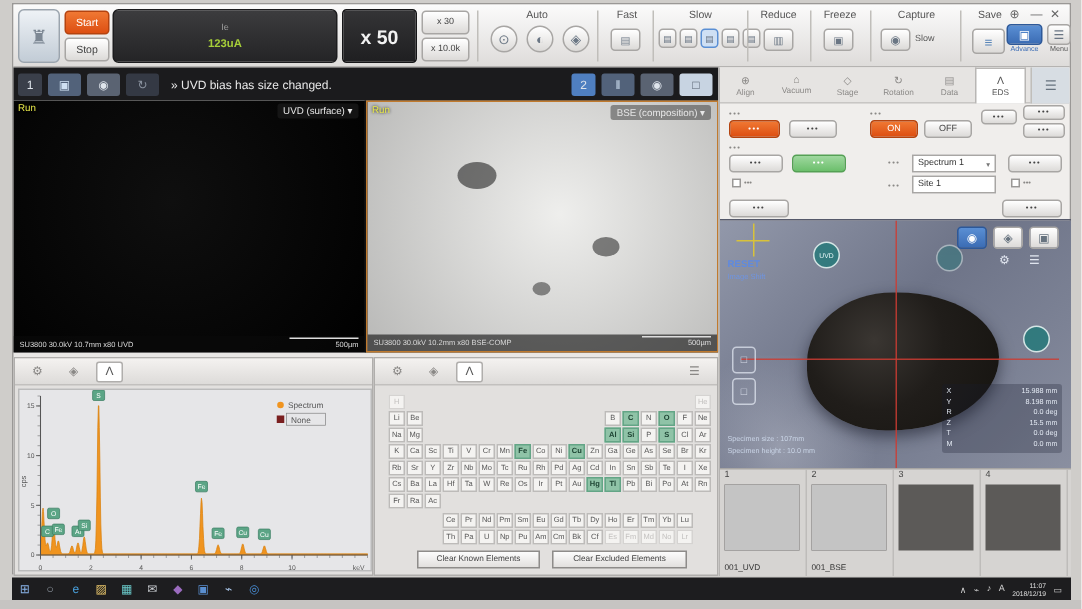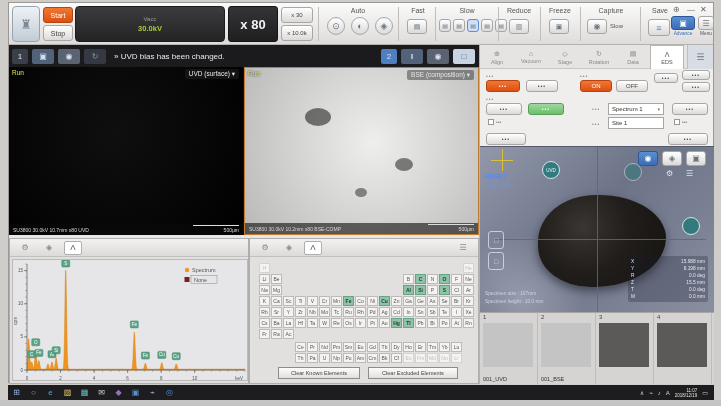--- a/index.html
+++ b/index.html
@@ -127,25 +127,25 @@
 
 <div class="screen">
   <div class="app">
 
     <div class="toolbar">
       <div class="abs logo">♜</div>
       <div class="abs btn btn-orange" style="left:34px;top:4px;width:30px;height:16px;">Start</div>
       <div class="abs btn" style="left:34px;top:22px;width:30px;height:16px;">Stop</div>
       <div class="abs readouts">
           <div class="readout">
-            <span class="rl">Vacc</span>
-            <span class="rv" style="color:#a6ce39">30.0kV</span>
-          </div>
-        </div>
-      <div class="abs magbox">x 80</div>
+            <span class="rl">Ie</span>
+            <span class="rv" style="color:#a6ce39">123uA</span>
+          </div>
+        </div>
+      <div class="abs magbox">x 50</div>
       <div class="abs btn" style="left:272px;top:4px;width:32px;height:16px;font-size:6px;">x 30</div>
       <div class="abs btn" style="left:272px;top:22px;width:32px;height:16px;font-size:6px;">x 10.0k</div>
       <div class="abs sep" style="left:309px;top:4px;height:34px;"></div>
       <div class="abs grp-label" style="left:316px;top:4px;width:66px;">Auto</div>
       <div class="abs" style="left:318px;top:14px;display:flex;gap:6px;">
         <div class="icon-btn" style="width:18px;height:18px;border-radius:50%;font-size:9px;">⊙</div>
         <div class="icon-btn" style="width:18px;height:18px;border-radius:50%;font-size:9px;">◐</div>
         <div class="icon-btn" style="width:18px;height:18px;border-radius:50%;font-size:9px;">◈</div>
       </div>
       <div class="abs sep" style="left:389px;top:4px;height:34px;"></div>
@@ -180,21 +180,21 @@
       <div class="abs" style="left:662px;top:28px;width:24px;font-size:4.8px;color:#3b6cb4;text-align:center;">Advance</div>
       <div class="abs icon-btn" style="left:689px;top:13px;width:16px;height:14px;font-size:8px;">☰</div>
       <div class="abs" style="left:687px;top:28px;width:20px;font-size:4.8px;color:#555;text-align:center;">Menu</div>
     </div>
 
     <div class="msgbar">
       <div class="msg-num" style="background:#3a3f4a;margin-left:3px;">1</div>
       <div class="msg-ic" style="background:#52627a;color:#cfe0f2;margin-left:4px;">▣</div>
       <div class="msg-ic" style="background:#5a6372;color:#dfe5ec;margin-left:4px;">◉</div>
       <div class="msg-ic" style="background:#343944;color:#8b93a0;margin-left:4px;">↻</div>
-      <div class="msg-text">» UVD bias has been changed.</div>
+      <div class="msg-text">» UVD bias has size changed.</div>
       <div style="margin-left:auto;display:flex;align-items:center;gap:4px;padding-right:4px;">
         <div class="msg-num" style="background:#4f7fc0;">2</div>
         <div class="msg-ic" style="background:#52627a;color:#cfe0f2;">‖</div>
         <div class="msg-ic" style="background:#5a6372;color:#dfe5ec;">◉</div>
         <div class="msg-ic" style="background:#c8d4e2;color:#55606e;">□</div>
       </div>
     </div>
 
     <div class="img-panel" style="left:0;border-right:1px solid #111;">
       <svg width="235" height="168">

